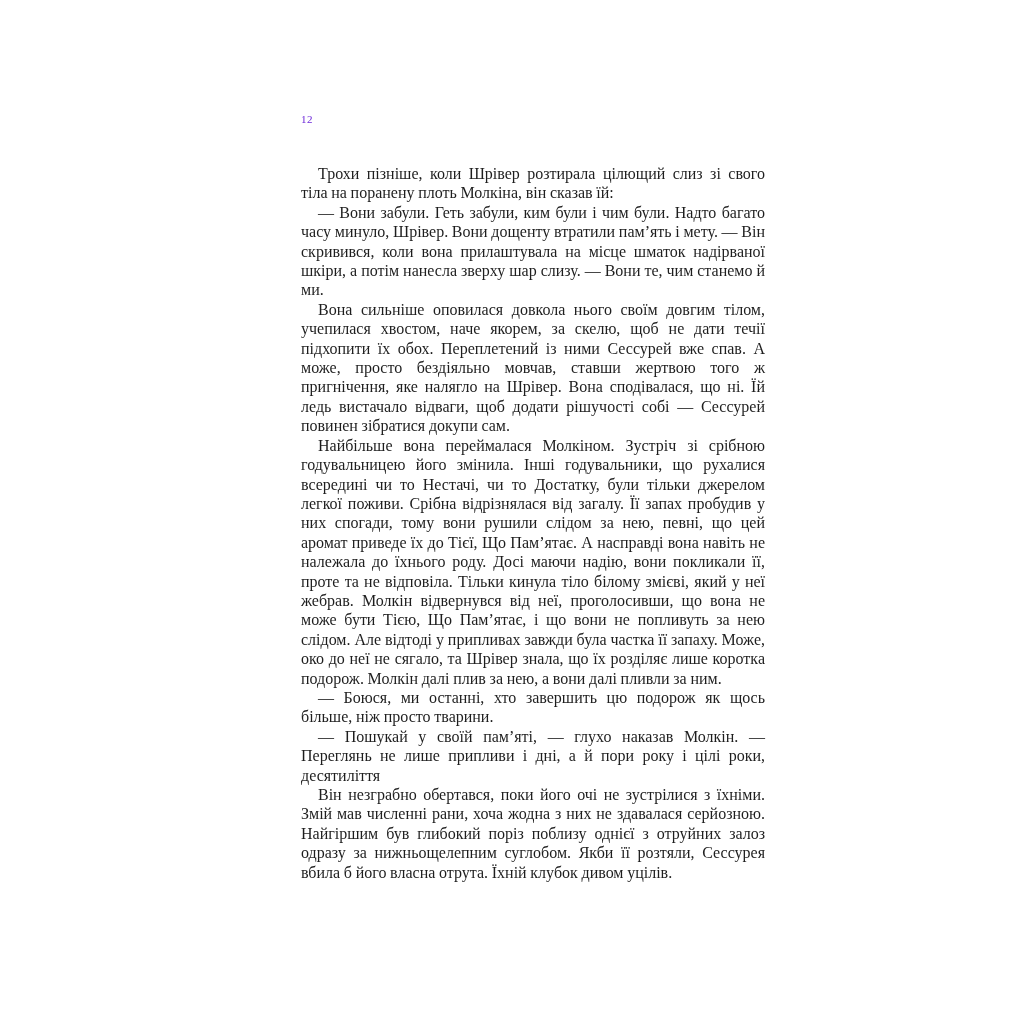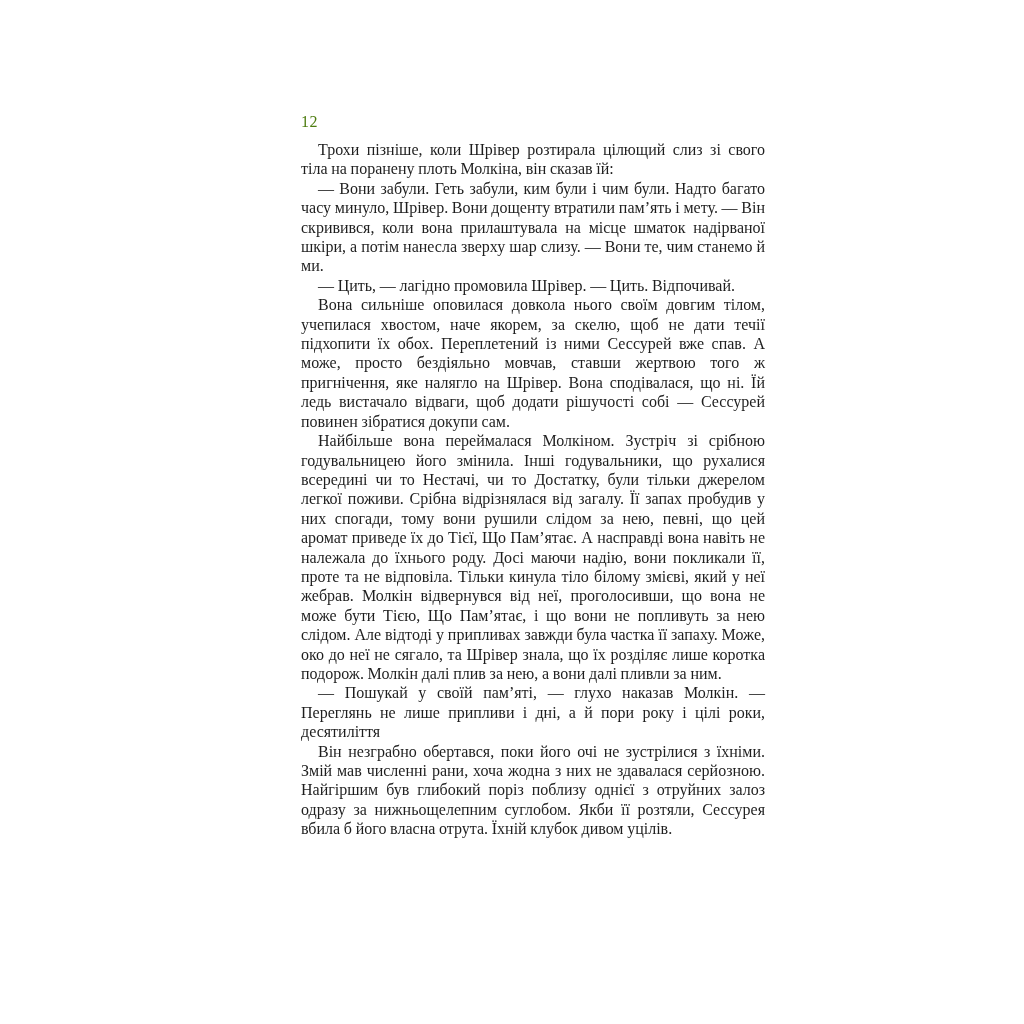--- a/index.html
+++ b/index.html
@@ -17,28 +17,28 @@
   }
   .page {
     position: absolute;
     inset: 0;
     background: #ffffff;
   }
   .page-number {
     position: absolute;
     left: 301px;
     top: 113px;
-    font-size: 16px;
+    font-size: 11px;
     letter-spacing: 0.4px;
-    color: #4d7c0f;
+    color: #6d28d9;
   }
   .text-block {
     position: absolute;
     left: 301px;
-    top: 140px;
+    top: 164px;
     width: 464px;
     font-size: 16px;
     line-height: 19.4px;
     text-align: justify;
     text-justify: inter-word;
     hyphens: auto;
     -webkit-hyphens: auto;
     word-spacing: -0.3px;
   }
   .text-block p {
@@ -49,19 +49,19 @@
 </style>
 </head>
 <body>
 
 <div class="page">
   <div class="page-number">12</div>
 
   <div class="text-block">
     <p>Трохи пізніше, коли Шрівер розтирала цілющий слиз зі свого тіла на поранену плоть Молкіна, він сказав їй:</p>
     <p>— Вони забули. Геть забули, ким були і чим були. Надто багато часу минуло, Шрівер. Вони дощенту втратили пам’ять і мету. — Він скривився, коли вона прилаштувала на місце шматок надірваної шкіри, а потім нанесла зверху шар слизу. — Вони те, чим станемо й ми.</p>
-    <p>— Цить, — лагідно промовила Шрівер. — Цить. Відпочивай.</p>
     <p>Вона сильніше оповилася довкола нього своїм довгим тілом, учепилася хвостом, наче якорем, за скелю, щоб не дати течії підхопити їх обох. Переплетений із ними Сессурей вже спав. А може, просто бездіяльно мовчав, ставши жертвою того ж пригнічення, яке налягло на Шрівер. Вона сподівалася, що ні. Їй ледь вистачало відваги, щоб додати рішучості собі — Сессурей повинен зібратися докупи сам.</p>
     <p>Найбільше вона переймалася Молкіном. Зустріч зі срібною годувальницею його змінила. Інші годувальники, що рухалися всередині чи то Нестачі, чи то Достатку, були тільки джерелом легкої поживи. Срібна відрізнялася від загалу. Її запах пробудив у них спогади, тому вони рушили слідом за нею, певні, що цей аромат приведе їх до Тієї, Що Пам’ятає. А насправді вона навіть не належала до їхнього роду. Досі маючи надію, вони покликали її, проте та не відповіла. Тільки кинула тіло білому змієві, який у неї жебрав. Молкін відвернувся від неї, проголосивши, що вона не може бути Тією, Що Пам’ятає, і що вони не попливуть за нею слідом. Але відтоді у припливах завжди була частка її запаху. Може, око до неї не сягало, та Шрівер знала, що їх розділяє лише коротка подорож. Молкін далі плив за нею, а вони далі пливли за ним.</p>
+    <p>— Боюся, ми останні, хто завершить цю подорож як щось більше, ніж просто тварини.</p>
     <p>— Пошукай у своїй пам’яті, — глухо наказав Молкін. — Переглянь не лише припливи і дні, а й пори року і цілі роки, десятиліття</p>
     <p>Він незграбно обертався, поки його очі не зустрілися з їхніми. Змій мав численні рани, хоча жодна з них не здавалася серйозною. Найгіршим був глибокий поріз поблизу однієї з отруйних залоз одразу за нижньощелепним суглобом. Якби її розтяли, Сессурея вбила б його власна отрута. Їхній клубок дивом уцілів.</p>
   </div>
 </div>
 
 </body></html>

